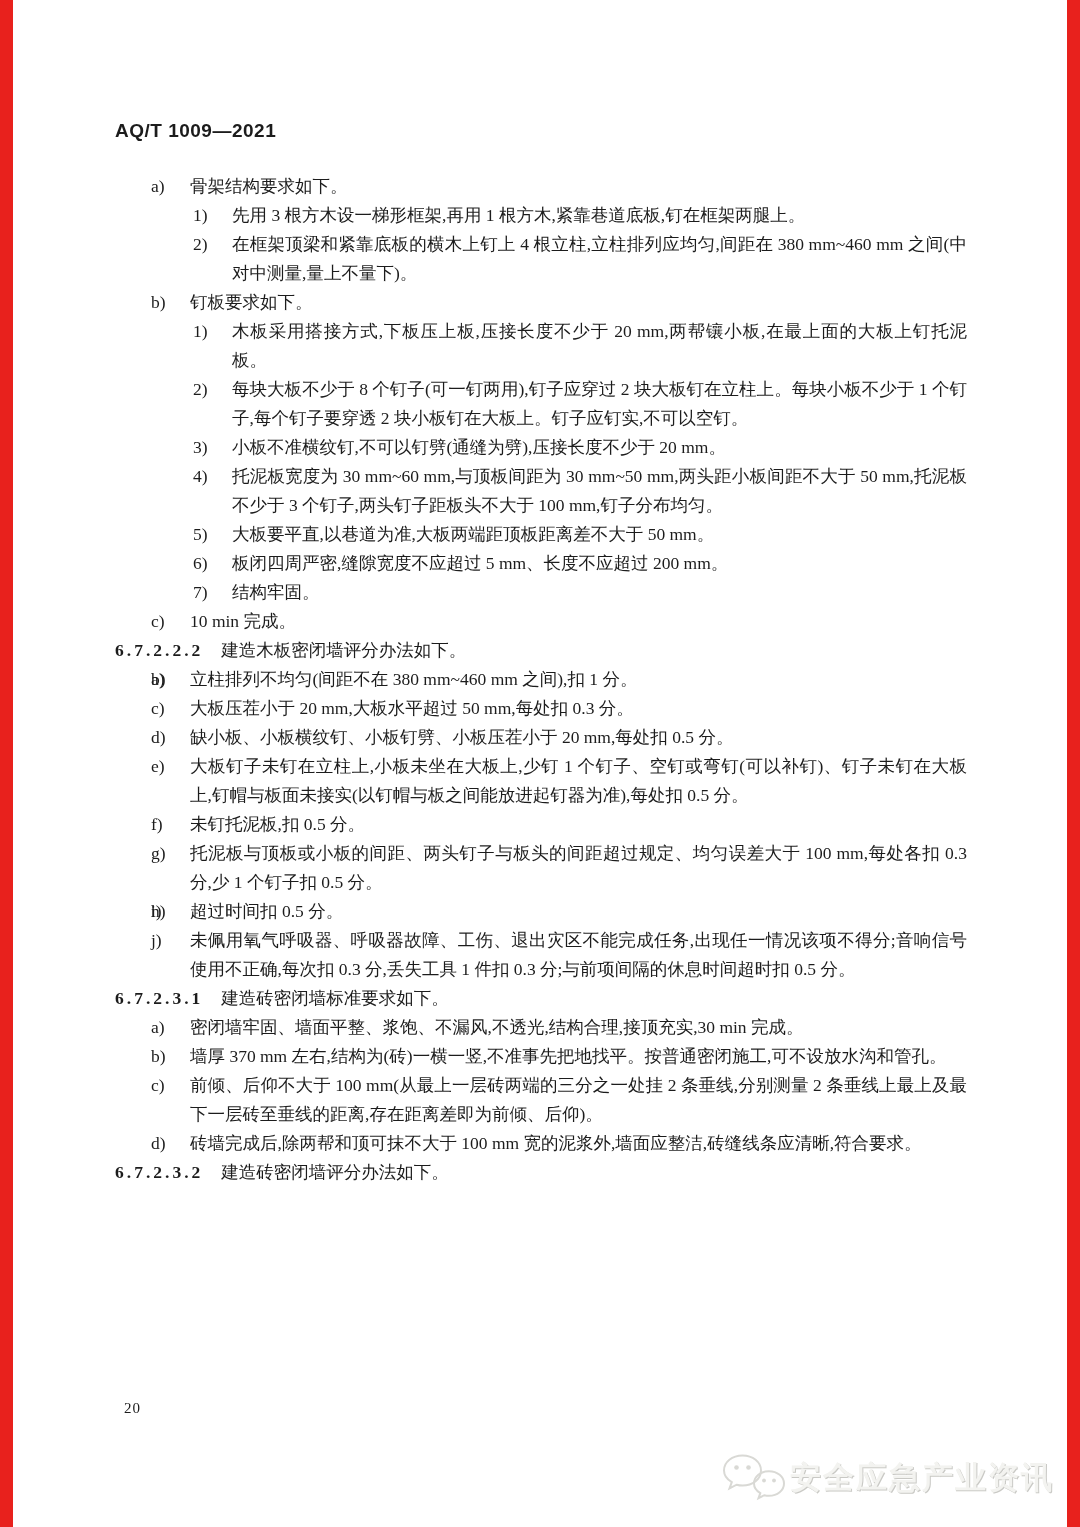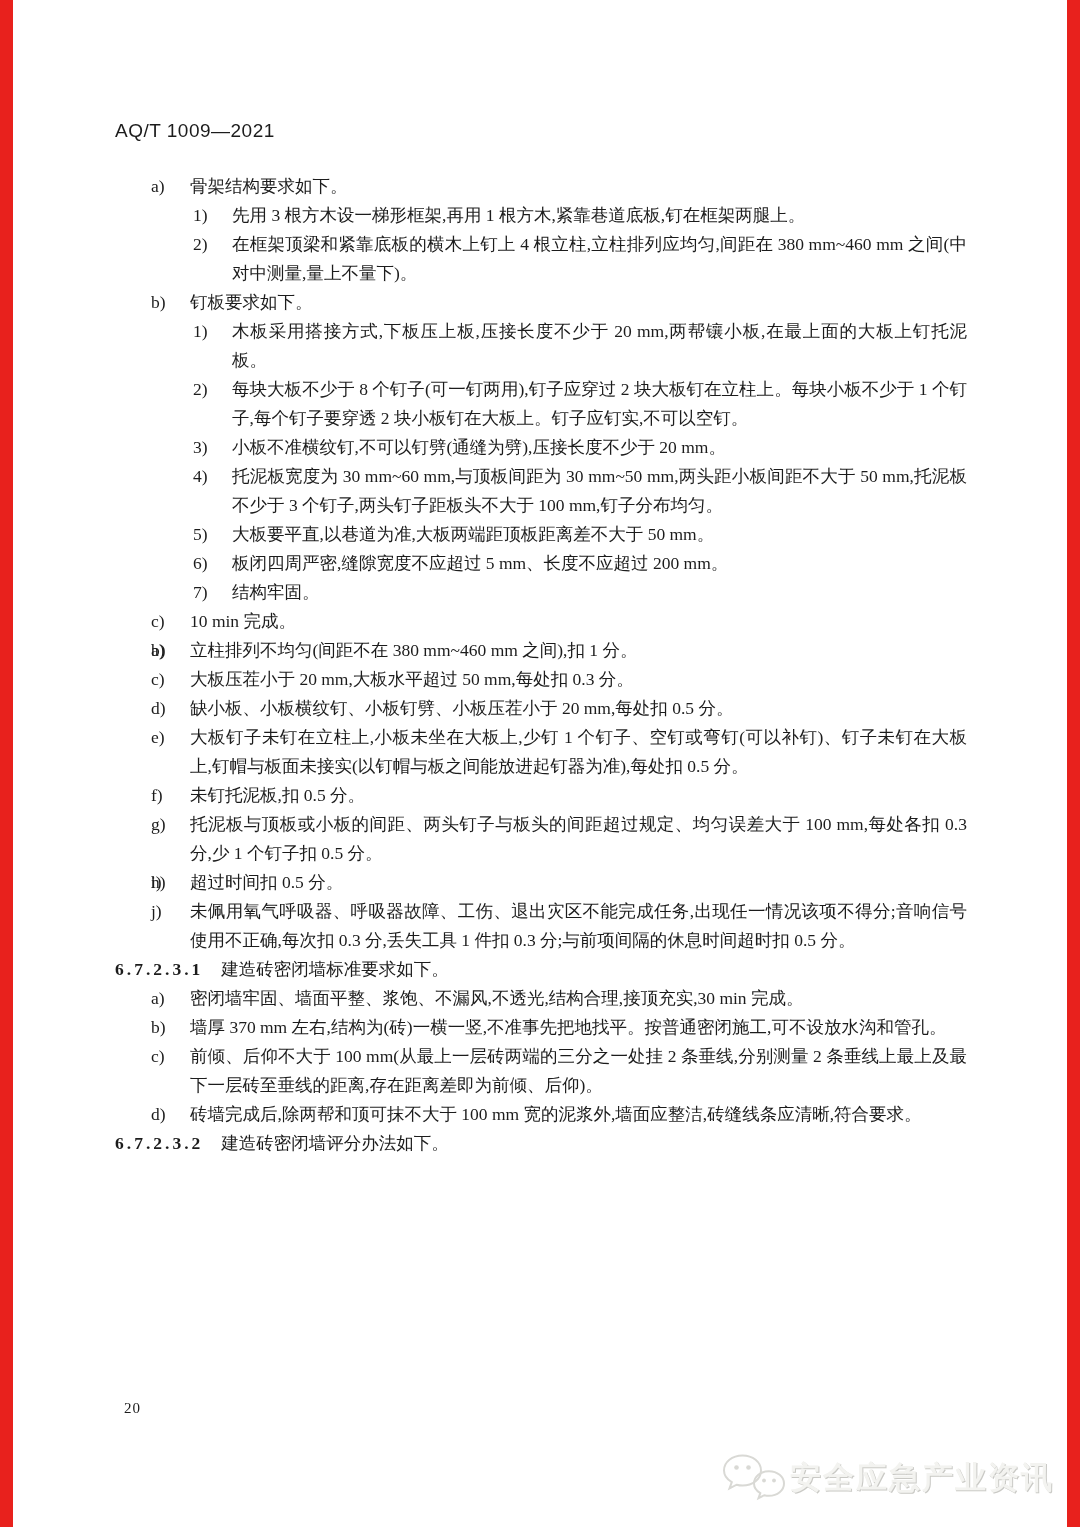--- a/index.html
+++ b/index.html
@@ -10,21 +10,21 @@
     overflow:hidden;
     font-family:"Liberation Serif","DejaVu Serif",serif;
     color:#1c1c1c;
   }
   .edge-bar{position:absolute;top:0;bottom:0;width:13px;z-index:5;}
   .edge-bar.left{left:0;}
   .edge-bar.right{right:0;}
   .std-header{
     position:absolute;left:115px;top:120px;
     font-family:"Liberation Sans","DejaVu Sans",sans-serif;
-    font-size:19px;font-weight:normal;letter-spacing:0.5px;
+    font-size:19px;font-weight:bold;letter-spacing:0.5px;
   }
   .doc-body{
     position:absolute;left:115px;top:172px;width:852px;
     font-size:17.5px;line-height:29px;
     text-align:justify;
   }
   .block{position:relative;}
   .block .marker{position:absolute;top:0;}
   .item-a{padding-left:75px;}
   .item-a .marker{left:36px;}
@@ -66,20 +66,21 @@
       <div class="block item-n"><span class="marker">2)</span><span class="text">在框架顶梁和紧靠底板的横木上钉上 4 根立柱,立柱排列应均匀,间距在 380 mm~460 mm 之间(中对中测量,量上不量下)。</span></div>
       <div class="block item-a"><span class="marker">b)</span><span class="text">钉板要求如下。</span></div>
       <div class="block item-n"><span class="marker">1)</span><span class="text">木板采用搭接方式,下板压上板,压接长度不少于 20 mm,两帮镶小板,在最上面的大板上钉托泥板。</span></div>
       <div class="block item-n"><span class="marker">2)</span><span class="text">每块大板不少于 8 个钉子(可一钉两用),钉子应穿过 2 块大板钉在立柱上。每块小板不少于 1 个钉子,每个钉子要穿透 2 块小板钉在大板上。钉子应钉实,不可以空钉。</span></div>
       <div class="block item-n"><span class="marker">3)</span><span class="text">小板不准横纹钉,不可以钉劈(通缝为劈),压接长度不少于 20 mm。</span></div>
       <div class="block item-n"><span class="marker">4)</span><span class="text">托泥板宽度为 30 mm~60 mm,与顶板间距为 30 mm~50 mm,两头距小板间距不大于 50 mm,托泥板不少于 3 个钉子,两头钉子距板头不大于 100 mm,钉子分布均匀。</span></div>
       <div class="block item-n"><span class="marker">5)</span><span class="text">大板要平直,以巷道为准,大板两端距顶板距离差不大于 50 mm。</span></div>
       <div class="block item-n"><span class="marker">6)</span><span class="text">板闭四周严密,缝隙宽度不应超过 5 mm、长度不应超过 200 mm。</span></div>
       <div class="block item-n"><span class="marker">7)</span><span class="text">结构牢固。</span></div>
       <div class="block item-a"><span class="marker">c)</span><span class="text">10 min 完成。</span></div>
+      <div class="block clause"><span class="num">6.7.2.2.2</span><span class="text">建造木板密闭墙评分办法如下。</span></div>
       <div class="block item-a"><span class="marker">a)</span></div>
       <div class="block item-a"><span class="marker">b)</span><span class="text">立柱排列不均匀(间距不在 380 mm~460 mm 之间),扣 1 分。</span></div>
       <div class="block item-a"><span class="marker">c)</span><span class="text">大板压茬小于 20 mm,大板水平超过 50 mm,每处扣 0.3 分。</span></div>
       <div class="block item-a"><span class="marker">d)</span><span class="text">缺小板、小板横纹钉、小板钉劈、小板压茬小于 20 mm,每处扣 0.5 分。</span></div>
       <div class="block item-a"><span class="marker">e)</span><span class="text">大板钉子未钉在立柱上,小板未坐在大板上,少钉 1 个钉子、空钉或弯钉(可以补钉)、钉子未钉在大板上,钉帽与板面未接实(以钉帽与板之间能放进起钉器为准),每处扣 0.5 分。</span></div>
       <div class="block item-a"><span class="marker">f)</span><span class="text">未钉托泥板,扣 0.5 分。</span></div>
       <div class="block item-a"><span class="marker">g)</span><span class="text">托泥板与顶板或小板的间距、两头钉子与板头的间距超过规定、均匀误差大于 100 mm,每处各扣 0.3 分,少 1 个钉子扣 0.5 分。</span></div>
       <div class="block item-a"><span class="marker">h)</span></div>
       <div class="block item-a"><span class="marker">i)</span><span class="text">超过时间扣 0.5 分。</span></div>
       <div class="block item-a"><span class="marker">j)</span><span class="text">未佩用氧气呼吸器、呼吸器故障、工伤、退出灾区不能完成任务,出现任一情况该项不得分;音响信号使用不正确,每次扣 0.3 分,丢失工具 1 件扣 0.3 分;与前项间隔的休息时间超时扣 0.5 分。</span></div>

